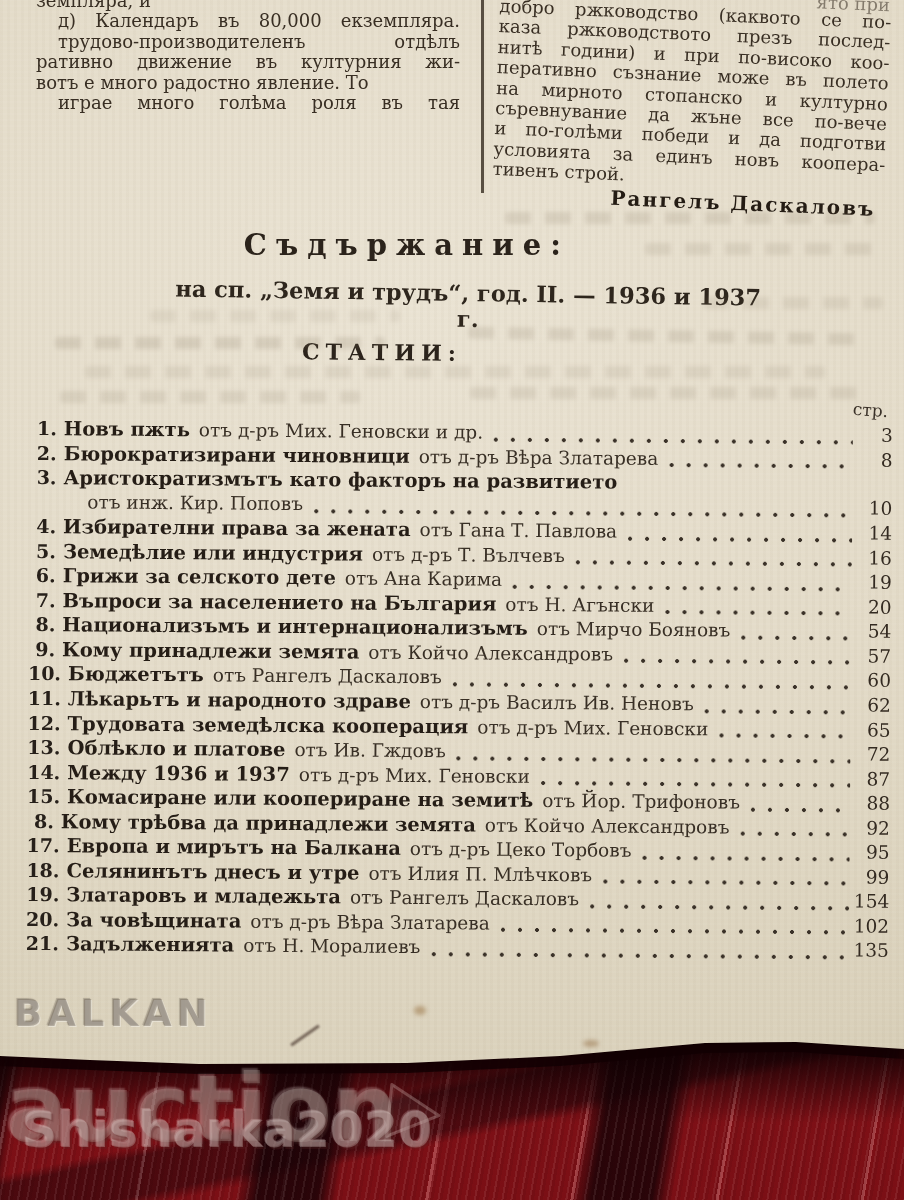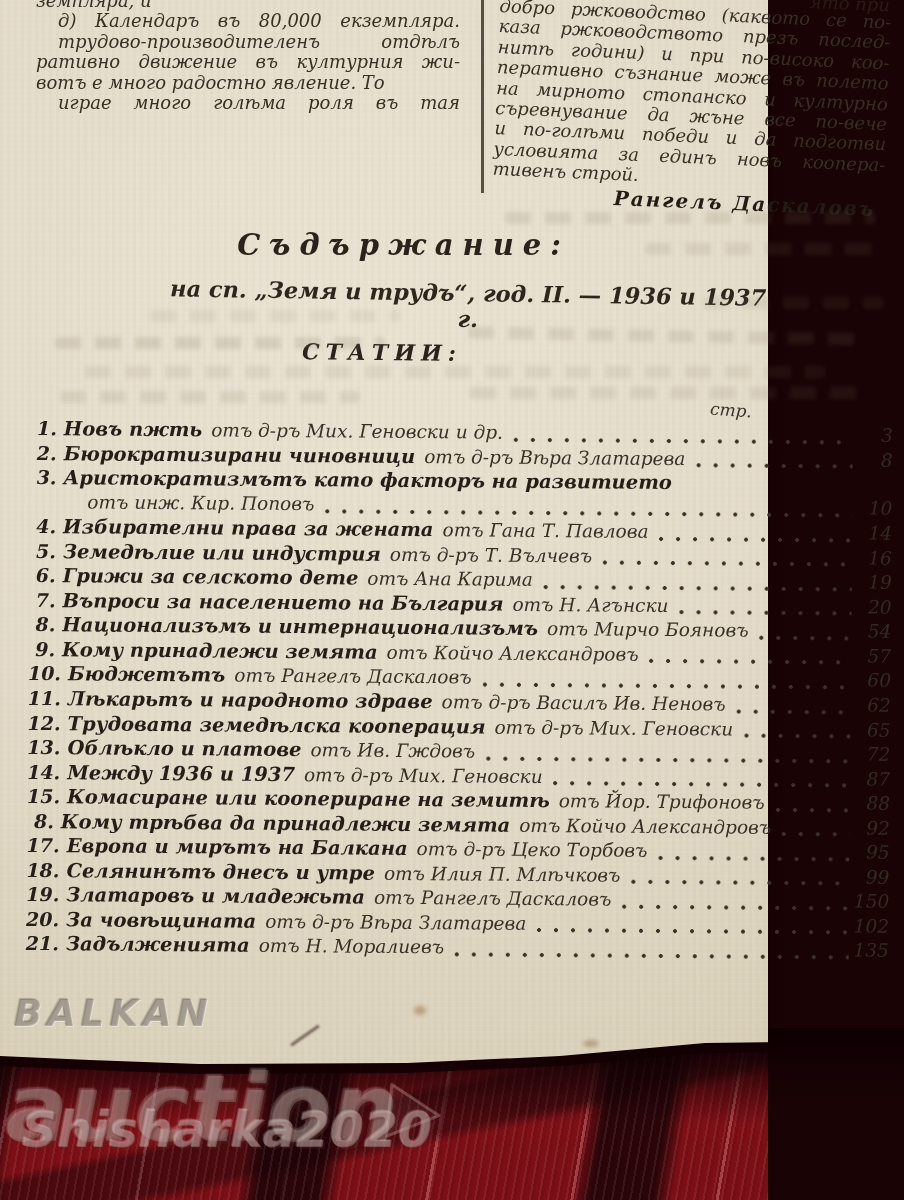--- a/index.html
+++ b/index.html
@@ -1,18 +1,18 @@
 <!DOCTYPE html>
 <html><head>
 <meta charset="utf-8">
 <style>
   html,body { margin:0; padding:0; }
   body { width:904px; height:1200px; overflow:hidden; background:#1a0305; }
 
-  .scene { position:relative; width:768px; height:1200px; font-family:"DejaVu Serif", serif;font-style:italic; }
+  .scene { position:relative; width:904px; height:1200px; font-family:"DejaVu Serif", serif; }
 
   
   .fabric {
     position:absolute; inset:0;
     background-color:#8f161d;
     background-image:
       repeating-linear-gradient(100deg, rgba(255,255,255,0.07) 0 2px, rgba(0,0,0,0.06) 2px 5px, transparent 5px 9px),
       repeating-linear-gradient(100deg, transparent 0 110px, rgba(24,2,6,0.82) 130px 190px, transparent 210px 330px),
       repeating-linear-gradient(168deg, transparent 0 90px, rgba(28,3,8,0.5) 100px 138px, transparent 150px 265px),
       repeating-linear-gradient(100deg, transparent 0 55px, rgba(255,175,175,0.33) 55px 58px, transparent 58px 143px),
@@ -303,21 +303,21 @@
           <span class="toc-title">Селянинътъ днесъ и утре</span>
           <span class="toc-author">отъ Илия П. Млѣчковъ</span>
           <span class="toc-dots"></span>
           <span class="toc-page">99</span>
         </div>
         <div class="toc-row">
           <span class="toc-num">19.</span>
           <span class="toc-title">Златаровъ и младежьта</span>
           <span class="toc-author">отъ Рангелъ Даскаловъ</span>
           <span class="toc-dots"></span>
-          <span class="toc-page">150</span>
+          <span class="toc-page">154</span>
         </div>
         <div class="toc-row">
           <span class="toc-num">20.</span>
           <span class="toc-title">За човѣщината</span>
           <span class="toc-author">отъ д-ръ Вѣра Златарева</span>
           <span class="toc-dots"></span>
           <span class="toc-page">102</span>
         </div>
         <div class="toc-row">
           <span class="toc-num">21.</span>

